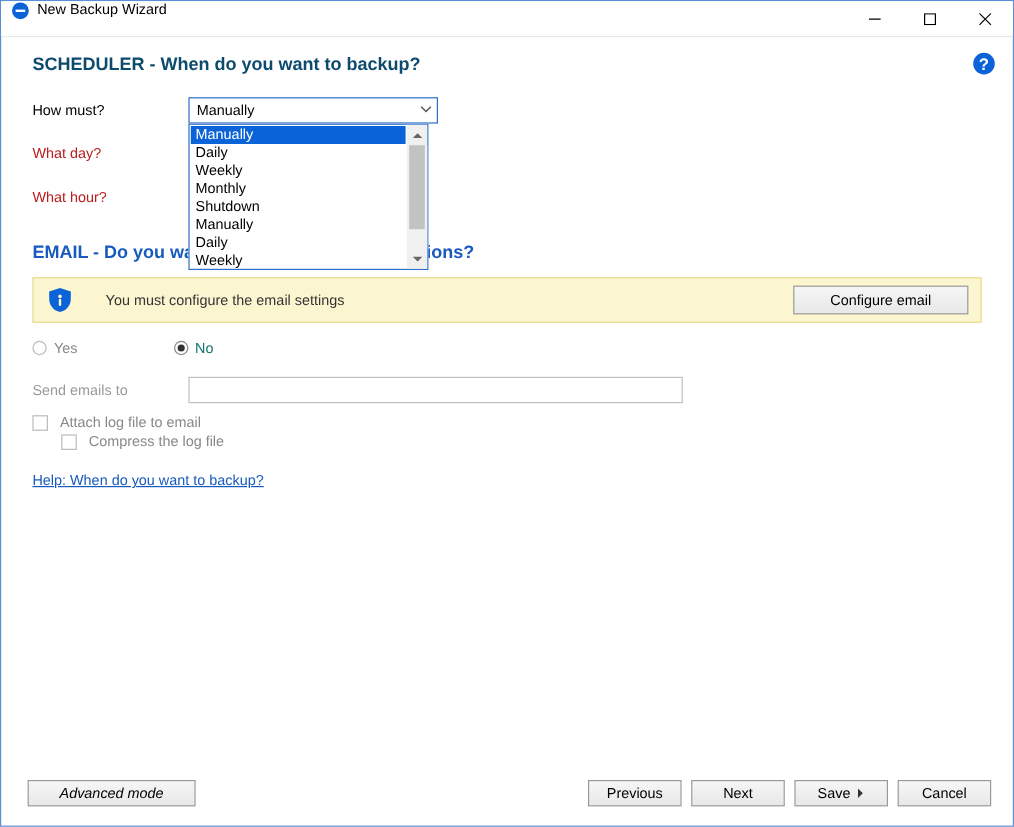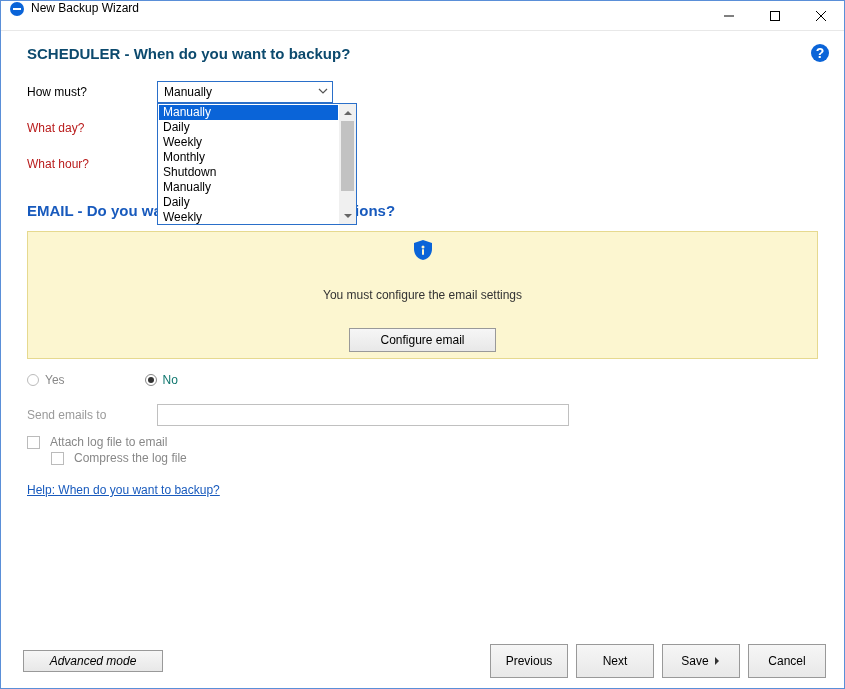--- a/index.html
+++ b/index.html
@@ -18,21 +18,21 @@
     .content { flex: 1; padding: 14px 26px 0 26px; position: relative; overflow: visible; }
     .help-icon { position: absolute; top: 12px; right: 14px; width: 20px; height: 20px; }
     
     .heading { font-size: 15px; font-weight: 700; color: #0c4a6e; margin-bottom: 18px; }
     .heading2 { font-size: 15px; font-weight: 700; color: #185abd; margin-top: 26px; margin-bottom: 12px; }
     
     .form-row { display: flex; align-items: center; height: 24px; margin-bottom: 12px; }
     .form-label { width: 130px; color: #000; }
     .form-label.muted { color: #b91c1c; }
     
-    .combo { position: relative; width: 176px; height: 22px; border: 1px solid #2a6fc9; background: #fff; display: flex; align-items: center; padding: 0 20px 0 6px; font-size: 12px; }
+    .combo { position: relative; width: 208px; height: 22px; border: 1px solid #2a6fc9; background: #fff; display: flex; align-items: center; padding: 0 20px 0 6px; font-size: 12px; }
     .combo .chev { position: absolute; right: 4px; top: 50%; transform: translateY(-50%); }
     .combo .chev svg { width: 10px; height: 10px; }
     
     .combo-dropdown {
       position: absolute;
       top: 21px; left: -1px;
       width: 200px;
       border: 1px solid #2a6fc9;
       background: #fff;
       z-index: 100;
@@ -48,21 +48,20 @@
     .combo-scroll .thumb { position:absolute; top:0; left:2px; right:2px; height: 70px; background: #c2c2c2;}
     
     .banner {
       background: #fcf6d0;
       border: 1px solid #e6d98f;
       display: flex;
       align-items: center;
       padding: 6px 10px;
       margin-top: 4px;
       gap: 26px;
-      flex-direction: column;
     }
     .banner .shield { width: 24px; height: 24px; flex-shrink:0; }
     .banner .msg { flex: 1; font-size: 12px; color: #333; }
     .banner .btn { background: linear-gradient(#f6f6f6,#e8e8e8); border: 1px solid #999; padding: 4px 30px; font-size: 12px; cursor: default; }
     
     .radio-row { display: flex; align-items: center; gap: 80px; margin-top: 14px; margin-bottom: 16px; }
     .radio-opt { display: flex; align-items: center; gap: 6px; color: #0f766e; }
     .radio-opt .r { width: 12px; height: 12px; border: 1px solid #888; border-radius: 50%; display:flex; align-items:center; justify-content:center; background:#fff;}
     .radio-opt .r.on::after { content:""; width:6px; height:6px; border-radius:50%; background:#333;}
     .radio-opt.disabled { color:#888; }
@@ -75,21 +74,21 @@
     .check-row .cb { width:13px; height:13px; border:1px solid #888; background:#fff;}
     .check-row.disabled { color:#888;}
     .check-row.disabled .cb { border-color:#bbb;}
     .indent { margin-left: 24px; }
     
     .help-link { display:inline-block; margin-top: 18px; color: #185abd; text-decoration: underline; font-size:12px;}
     
     
     .footer { height: 42px; border-top: 0px; display:flex; align-items:center; padding: 0 18px 12px 22px; gap: 8px;}
     .footer .spacer { flex:1; }
-    .footer .btn { min-width: 78px; height: 22px; background: linear-gradient(#f6f6f6,#e8e8e8); border:1px solid #999; font-size:12px; display:flex; align-items:center; justify-content:center; gap:4px; padding: 16px 10px;}
+    .footer .btn { min-width: 78px; height: 22px; background: linear-gradient(#f6f6f6,#e8e8e8); border:1px solid #999; font-size:12px; display:flex; align-items:center; justify-content:center; gap:4px; padding: 4px 10px;}
     .footer .btn.wide { min-width: 140px; padding: 0 8px; font-style: italic;}
     .footer .btn svg { width:8px; height:8px;}
   </style>
 </head>
 <body>
 
 <div class="window">
 
   <div class="titlebar">
     <span class="app-icon">

